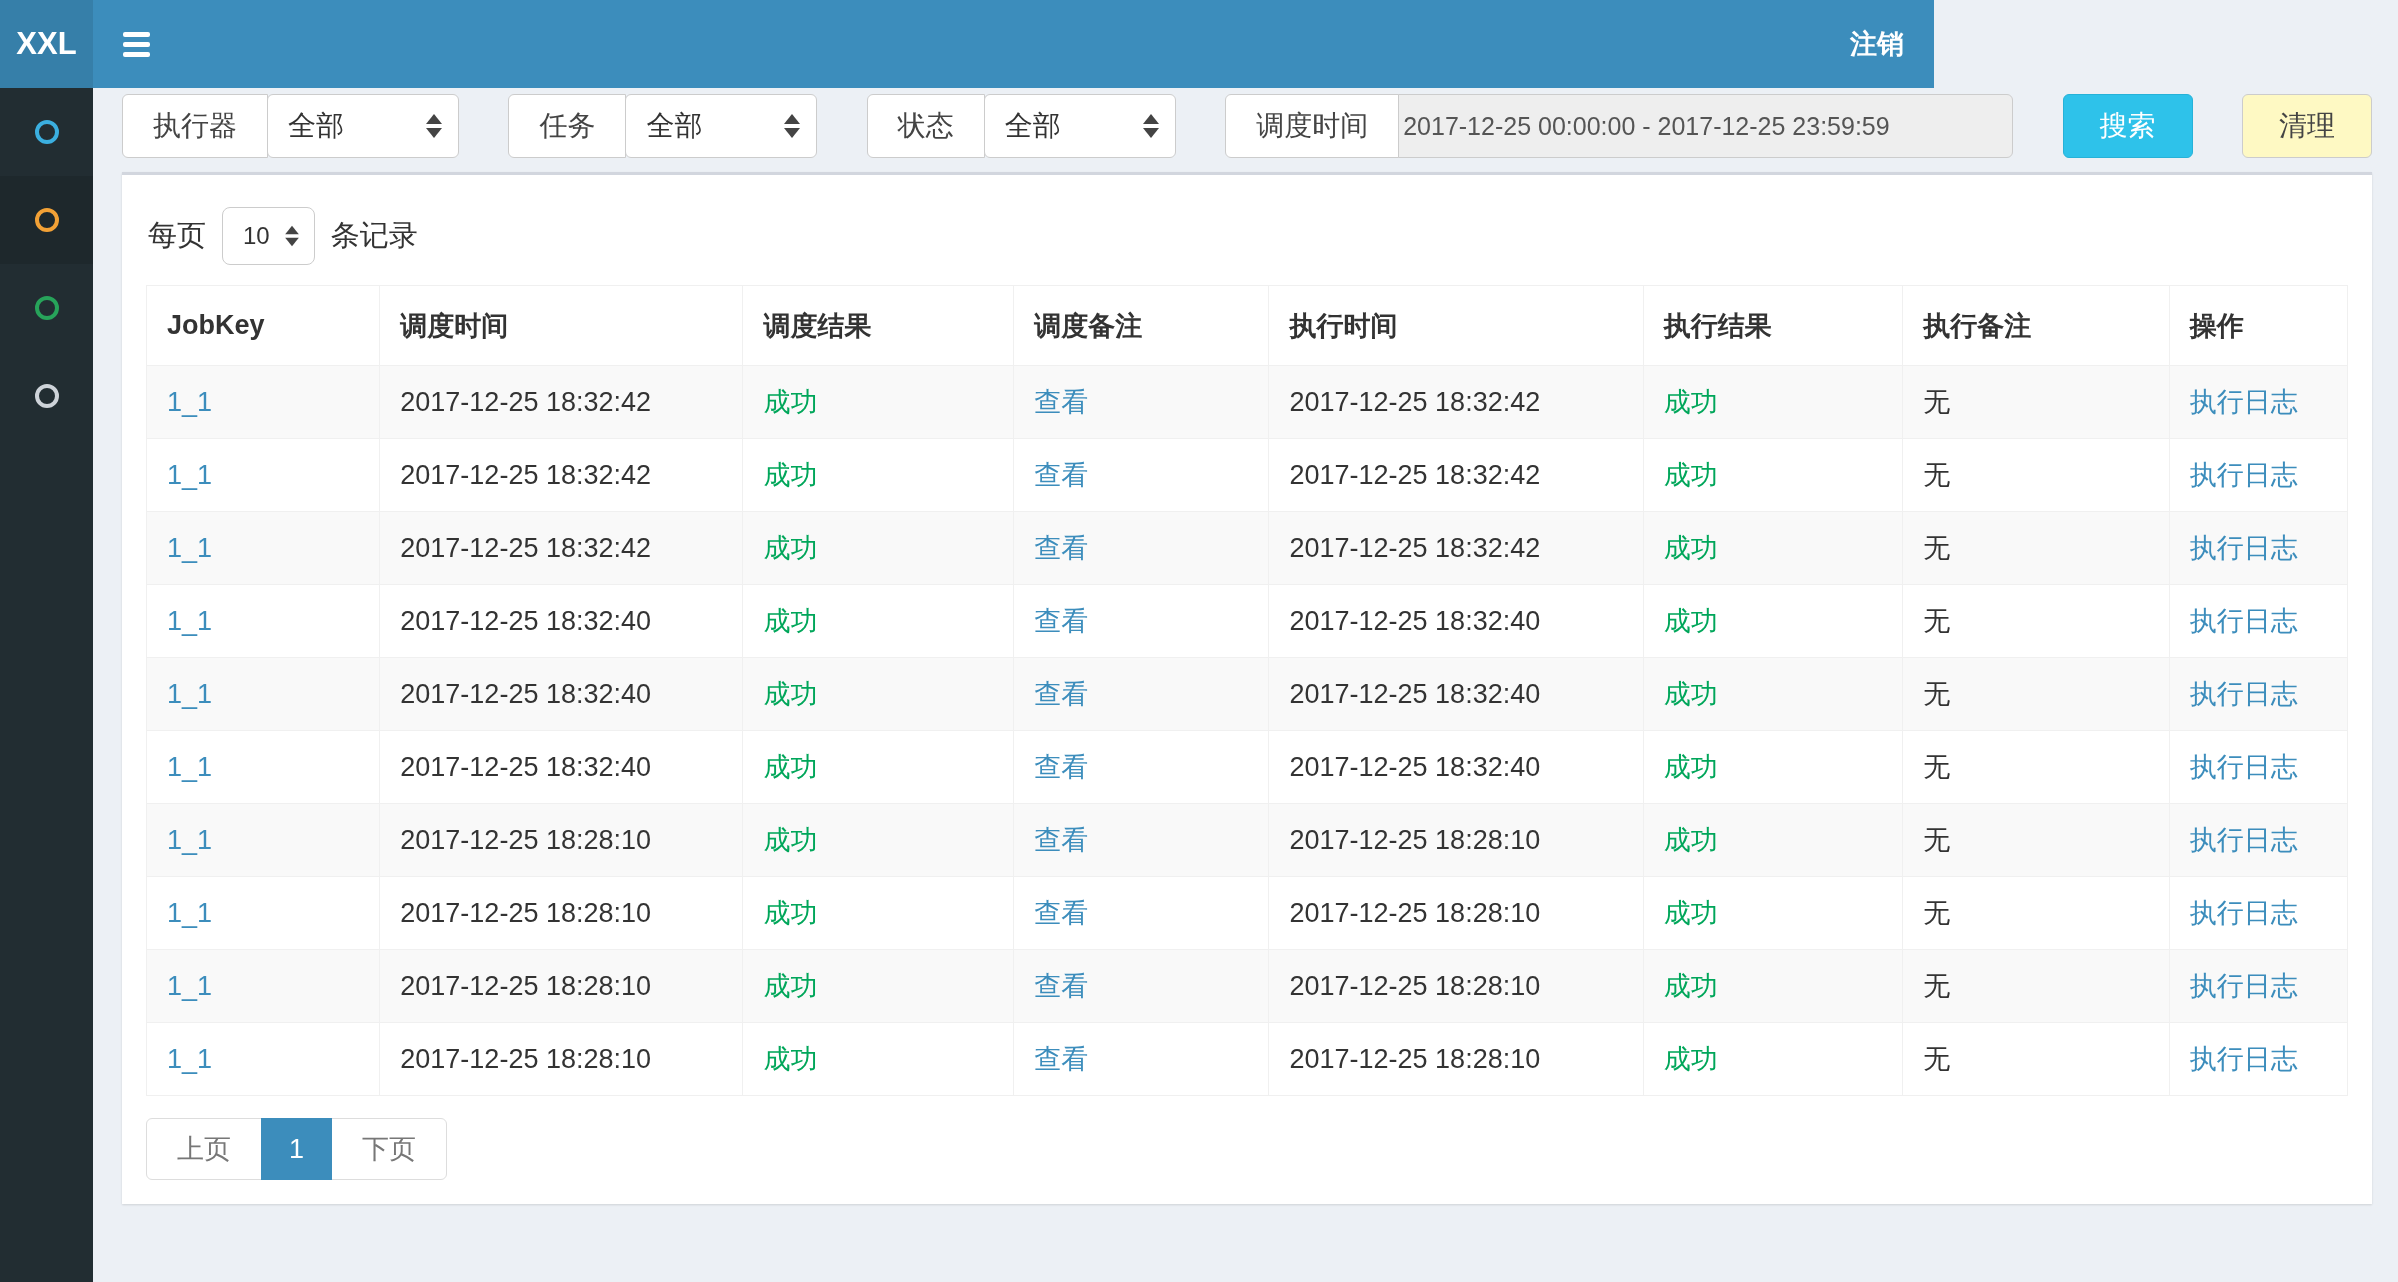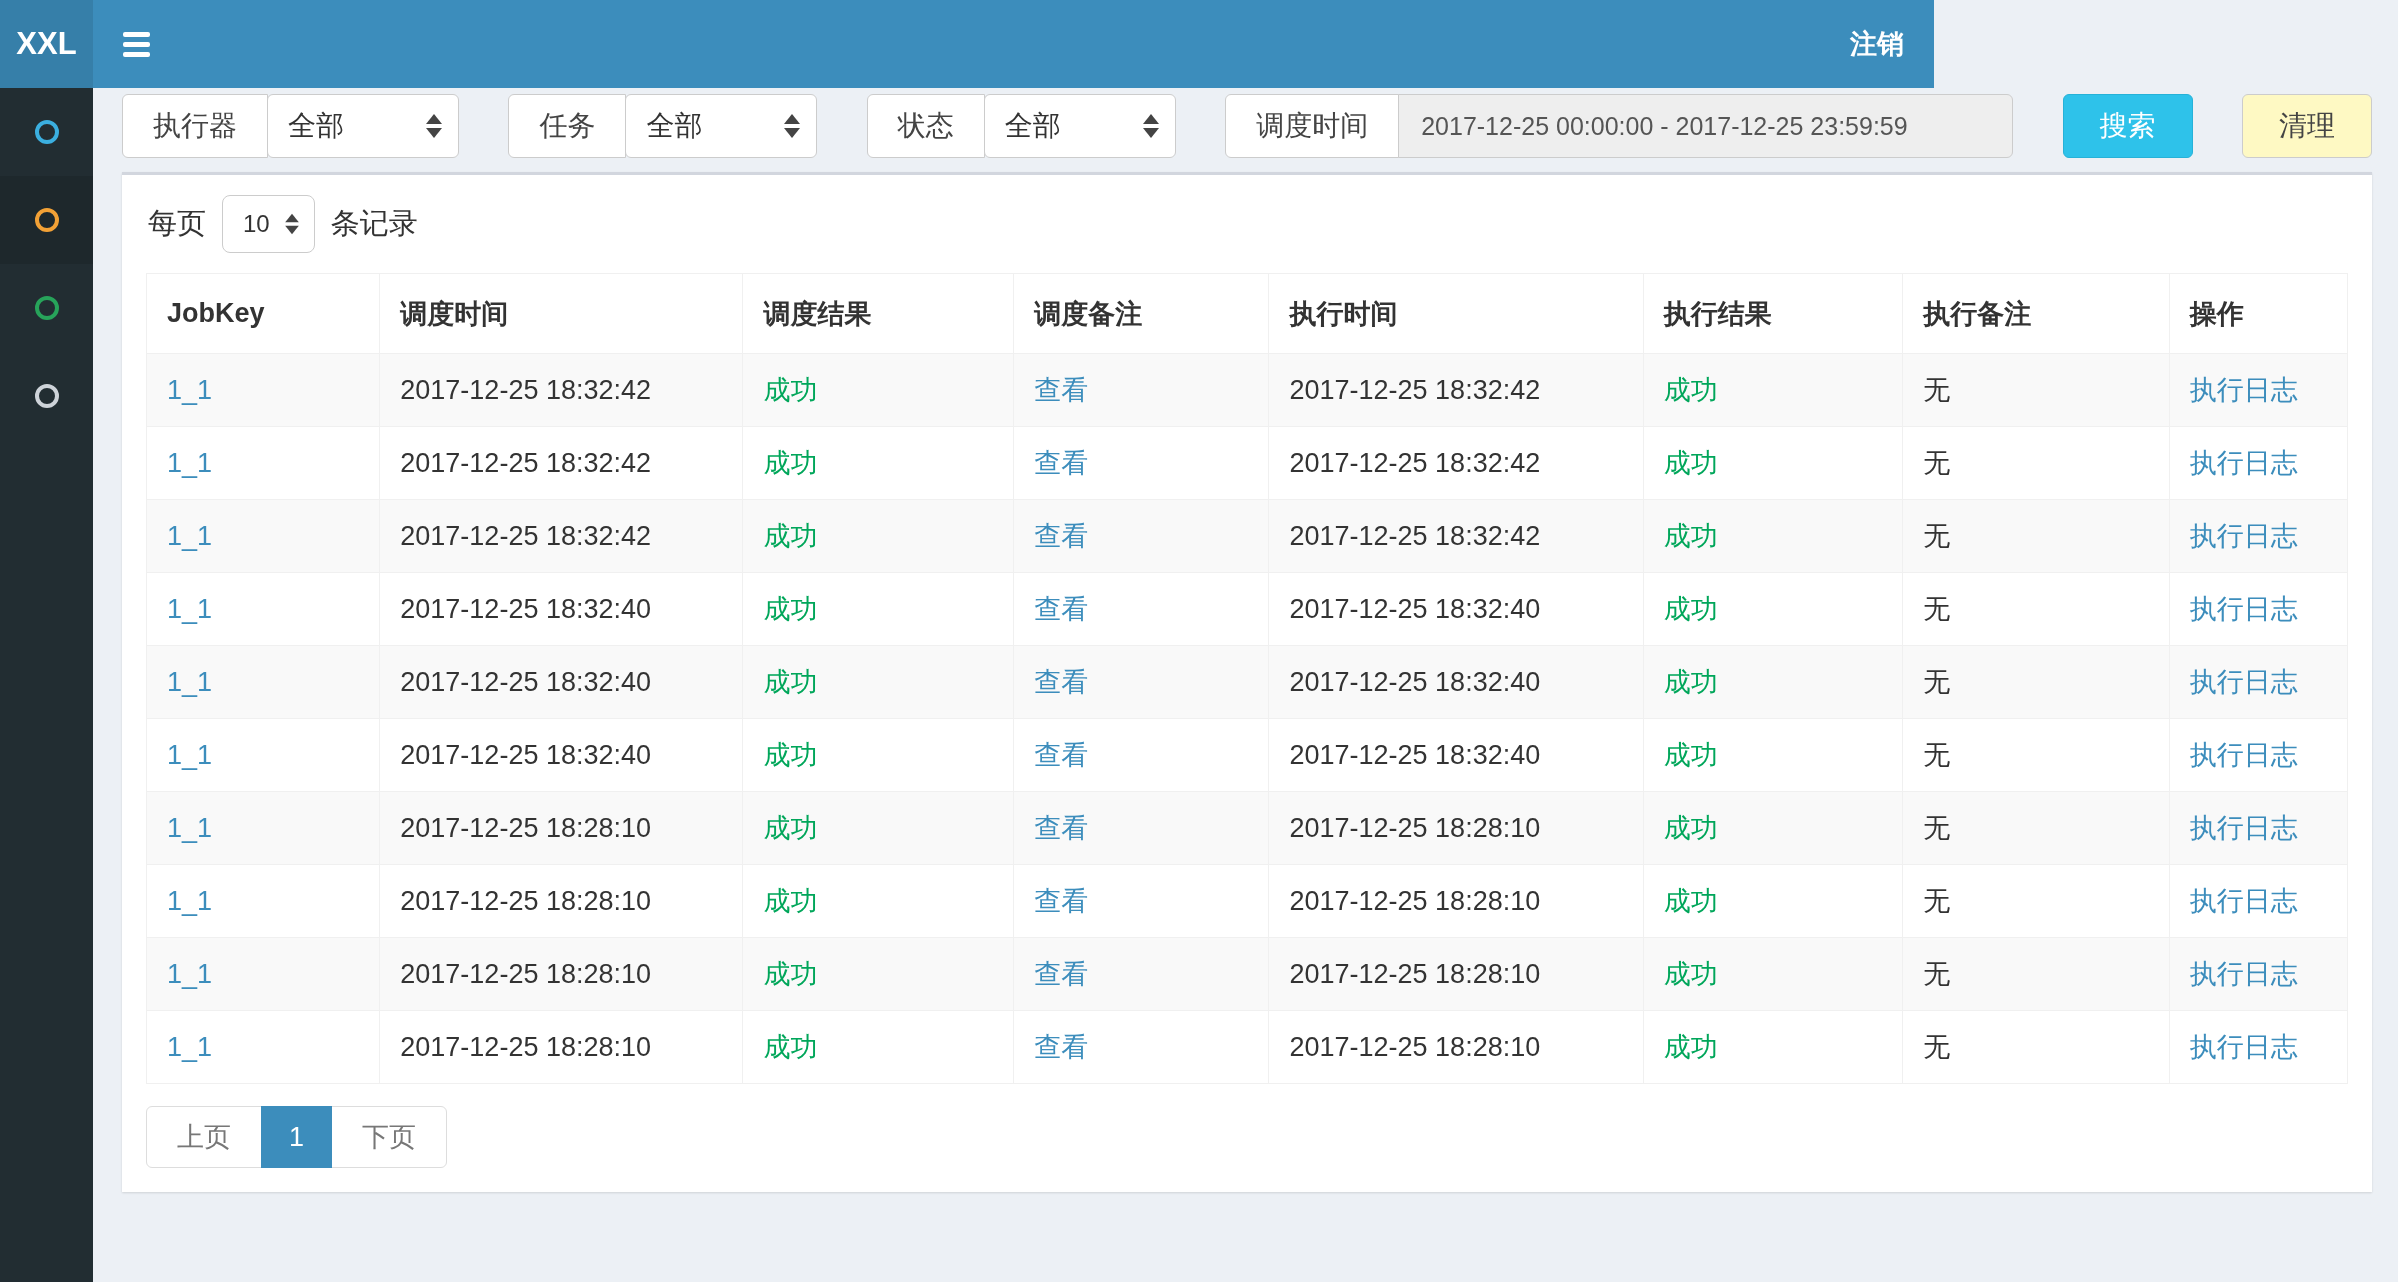--- a/index.html
+++ b/index.html
@@ -34,31 +34,31 @@
   .addon { display:flex; align-items:center; padding:0 30px; background:#fff;
            border:1px solid #ccc; border-radius:6px 0 0 6px; font-size:28px; color:#444; white-space:nowrap; }
   .fselect { display:flex; align-items:center; justify-content:space-between; min-width:192px;
              margin-left:-1px; padding:0 16px 0 20px; background:#fff; border:1px solid #ccc;
              border-radius:6px; font-size:28px; color:#333; cursor:pointer; }
   .caret { display:inline-flex; flex-direction:column; gap:4px; margin-left:28px; }
   .caret .t-up { width:0; height:0; border-left:8px solid transparent; border-right:8px solid transparent;
                  border-bottom:10px solid #444; }
   .caret .t-down { width:0; height:0; border-left:8px solid transparent; border-right:8px solid transparent;
                    border-top:10px solid #444; }
-  .time-input { width:615px; margin-left:-1px; display:flex; align-items:center; padding:0 22px;
+  .time-input { width:615px; margin-left:-1px; display:flex; align-items:center; padding:0 4px;
                 background:#eee; border:1px solid #ccc; border-radius:0 6px 6px 0;
                 font-size:25px; color:#555; white-space:nowrap; overflow:hidden; cursor:default; }
   .btn { height:64px; display:flex; align-items:center; justify-content:center; padding:0 36px;
          font-size:28px; border-radius:6px; cursor:pointer; }
   .btn-search { background:#2ec2ea; border:1px solid #26b2d8; color:#fff; }
   .btn-clear { background:#fef9c3; border:1px solid #ccc; color:#444; }
 
   
   .panel { background:#fff; border-top:3px solid #d2d6de; box-shadow:0 1px 2px rgba(0,0,0,.12);
-           padding:14px 24px 24px 24px; min-height:960px; }
+           padding:26px 24px 24px 24px; min-height:960px; }
 
   .pagesize-row { display:flex; align-items:center; gap:16px; font-size:29px; color:#333; margin:6px 0 20px 2px; }
   .ps-select { height:58px; display:flex; align-items:center; padding:0 14px 0 20px;
                background:#fff; border:1px solid #ccc; border-radius:8px; font-size:24px; cursor:pointer; }
   .ps-select .caret { margin-left:14px; transform:scale(.85); }
 
   
   table { width:100%; border-collapse:collapse; font-size:27px; color:#333; }
   th { text-align:left; font-weight:bold; height:80px; padding:0 20px; border:1px solid #f0f0f0;
        background:#fff; white-space:nowrap; }

